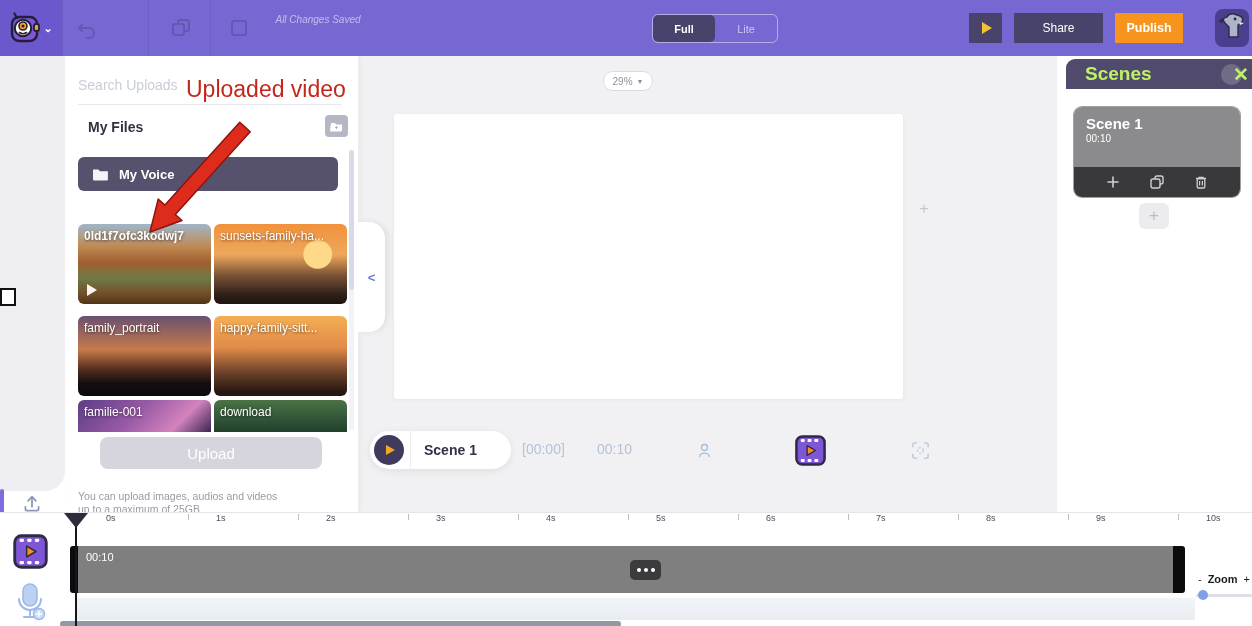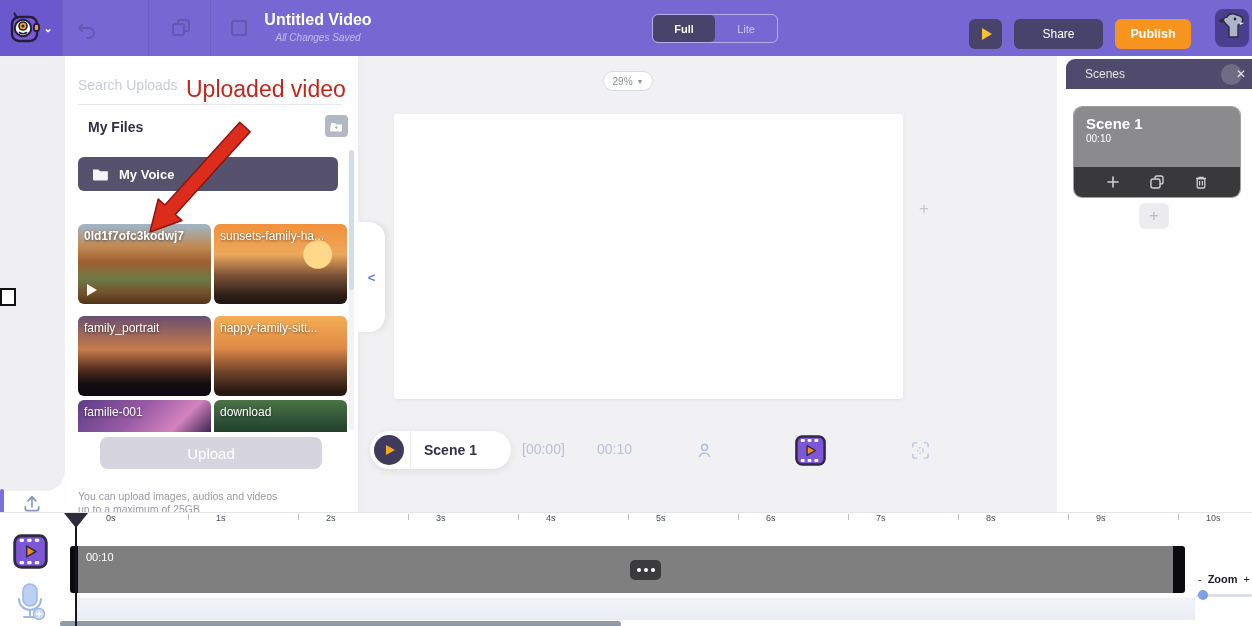--- a/index.html
+++ b/index.html
@@ -14,25 +14,25 @@
   .ghost-icon { position:absolute; top:17px; opacity:.22; }
   .hsep { position:absolute; top:0; width:1px; height:56px; background:rgba(0,0,0,.07); }
   .title-wrap { position:absolute; left:210px; top:11px; width:216px; text-align:center; color:#fff; }
   .title-main { font-size:16px; font-weight:bold; }
   .title-sub  { font-size:10px; font-style:italic; color:rgba(255,255,255,.55); margin-top:3px; }
   .mode-toggle { position:absolute; left:652px; top:14px; width:126px; height:29px;
     border:1px solid rgba(255,255,255,.45); border-radius:6px; display:flex; overflow:hidden; }
   .seg { flex:1; display:flex; align-items:center; justify-content:center; font-size:11px; cursor:pointer; }
   .seg-full { background:#47436B; color:#fff; font-weight:bold; border-radius:5px; }
   .seg-lite { color:#cdc6f2; }
-  .hbtn { position:absolute; top:19px; height:30px; border-radius:6px; background:#47436B;
+  .hbtn { position:absolute; top:13px; height:30px; border-radius:0; background:#47436B;
     color:#fff; font-size:12px; display:flex; align-items:center; justify-content:center; cursor:pointer; }
   .btn-preview { left:969px; width:33px; }
   .btn-share { left:1014px; width:89px; }
-  .btn-publish { left:1115px; width:76px; background:#F7941D; font-weight:bold; font-size:12.5px; }
+  .btn-publish { left:1115px; width:68px; background:#F7941D; font-weight:bold; font-size:12.5px; }
   .play-tri { width:0; height:0; border-left:10px solid #F2C230; border-top:6px solid transparent; border-bottom:6px solid transparent; margin-left:3px; }
   .avatar { position:absolute; left:1215px; top:9px; width:34px; height:38px; border-radius:8px; background:#4A3F8F; cursor:pointer; overflow:hidden; }
 
   
   .iconbar { position:absolute; left:0; top:56px; width:65px; height:435px; background:#EFEFF3;
     border-radius:0 0 20px 0; z-index:4; }
   .sicon { position:absolute; left:21px; width:22px; height:22px; cursor:pointer; }
   .active-bar { position:absolute; left:0; top:489px; width:4px; height:31px; background:#7D6EE0; border-radius:2px; z-index:4; }
 
   
@@ -89,21 +89,21 @@
   .pill-play i { width:0; height:0; border-left:9px solid #F5A623; border-top:5.5px solid transparent; border-bottom:5.5px solid transparent; margin-left:2px; }
   .pill-div { width:1px; height:38px; background:#eceef2; margin-left:6px; }
   .pill-label { font-size:14px; font-weight:bold; color:#33304a; margin-left:13px; }
   .sbar-time { position:absolute; top:441px; font-size:14px; color:#b6c0d6; z-index:2; }
   .sbar-icon { position:absolute; z-index:2; cursor:pointer; }
 
   
   .scenes-panel { position:absolute; left:1057px; top:56px; width:195px; height:456px; background:#fff; z-index:3; }
   .scenes-head { position:absolute; left:1066px; top:59px; width:186px; height:30px; background:#504B6C;
     border-radius:9px 0 0 0; display:flex; align-items:center; z-index:4; }
-  .scenes-head span { color:#e5e5e5; font-size:12px; font-weight:normal; margin-left:19px; }
+  .scenes-head span { color:#bef264; font-size:19px; font-weight:bold; margin-left:19px; }
   .scenes-close { position:absolute; right:10px; width:21px; height:21px; border-radius:50%; background:#716C85;
     color:#fff; font-size:11px; display:flex; align-items:center; justify-content:center; cursor:pointer; }
   .scene-card { position:absolute; left:1074px; top:107px; width:166px; height:90px; border-radius:8px;
     overflow:hidden; box-shadow:0 0 0 1px rgba(45,45,52,.45); z-index:4; cursor:pointer; }
   .scene-card .top { height:60px; background:#8B8B8D; color:#fff; padding:8px 0 0 12px; }
   .scene-card .nm { font-size:15px; font-weight:bold; }
   .scene-card .du { font-size:10px; margin-top:1px; }
   .scene-card .bar { height:30px; background:#39393C; display:flex; align-items:center; justify-content:space-around; padding:0 18px; }
   .scene-add { position:absolute; left:1139px; top:203px; width:30px; height:26px; background:#ececef;
     border-radius:6px; color:#bcbcc4; font-size:17px; display:flex; align-items:center; justify-content:center; cursor:pointer; z-index:4; }
@@ -164,21 +164,20 @@
   </svg>
   <svg class="ghost-icon" style="left:170px" width="22" height="22" viewBox="0 0 22 22">
     <rect x="3" y="7" width="11" height="11" rx="2" fill="none" stroke="#221d45" stroke-width="2"></rect>
     <path d="M8 7 V5 a2 2 0 0 1 2 -2 h7 a2 2 0 0 1 2 2 v7 a2 2 0 0 1 -2 2 h-2" fill="none" stroke="#221d45" stroke-width="2"></path>
   </svg>
   <svg class="ghost-icon" style="left:228px" width="22" height="22" viewBox="0 0 22 22">
     <rect x="4" y="4" width="14" height="14" rx="2" fill="none" stroke="#221d45" stroke-width="2"></rect>
   </svg>
 
   <div class="title-wrap">
-    <div class="title-main">Untitled Video</div>
     <div class="title-sub">All Changes Saved</div>
   </div>
 
   <div class="mode-toggle">
     <div class="seg seg-full">Full</div>
     <div class="seg seg-lite">Lite</div>
   </div>
 
   <div class="hbtn btn-preview">
     <span class="play-tri"></span>

